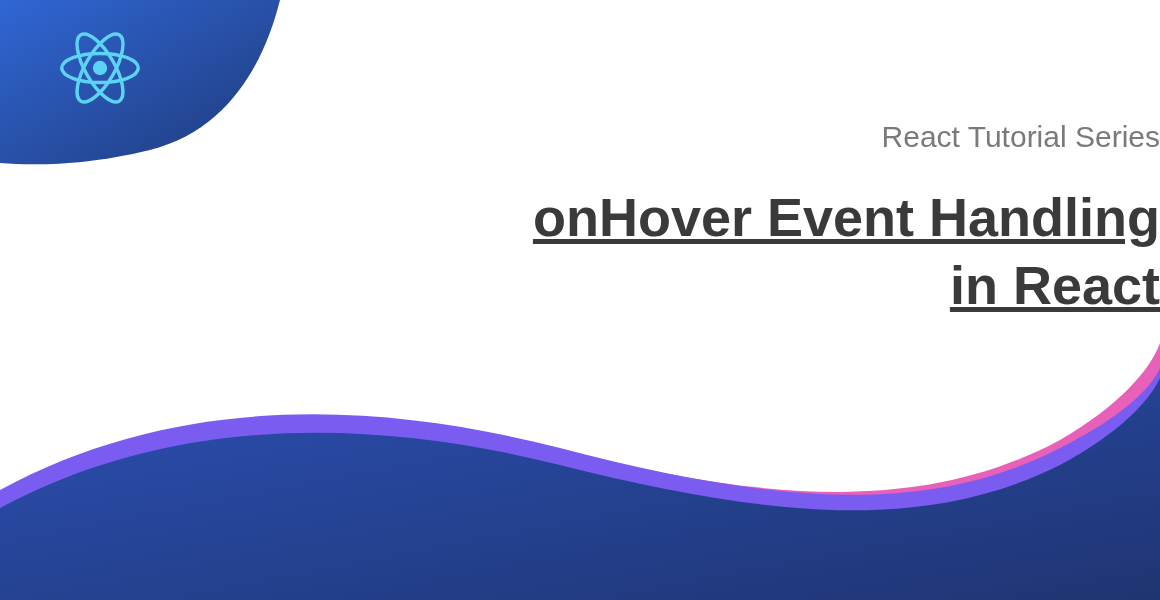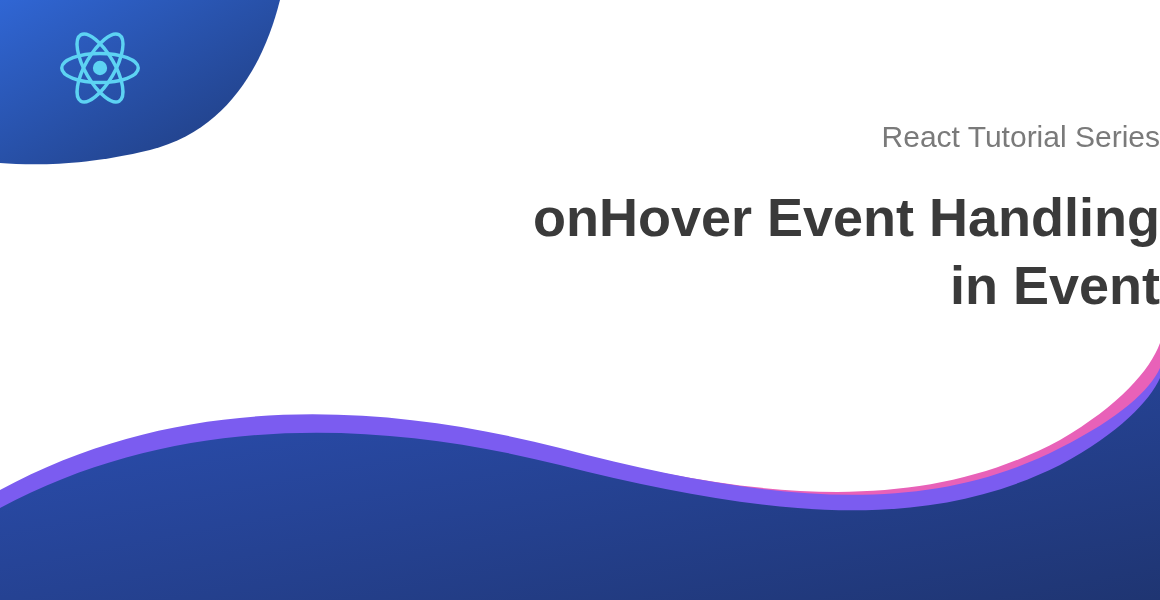--- a/index.html
+++ b/index.html
@@ -42,20 +42,21 @@
       font-size: 30px;
       font-weight: 400;
       color: #7a7a7a;
       margin-bottom: 30px;
     }
     .title {
       font-size: 54px;
       font-weight: 700;
       color: #3a3a3a;
       line-height: 1.25;
+      text-decoration: underline;
     }
     .bottom-wave {
       position: absolute;
       bottom: 0;
       left: 0;
       width: 1160px;
       height: 260px;
     }
   </style>
 </head>
@@ -77,21 +78,21 @@
     <ellipse rx="11" ry="4.2"></ellipse>
     <ellipse rx="11" ry="4.2" transform="rotate(60)"></ellipse>
     <ellipse rx="11" ry="4.2" transform="rotate(120)"></ellipse>
   </g>
 </svg>
 
 <div class="content">
   <div class="subtitle">React Tutorial Series</div>
   <div class="title">
     <span>onHover Event Handling</span><br>
-    <span>in Event</span>
+    <span>in React</span>
   </div>
 </div>
 
 <svg class="bottom-wave" viewBox="0 0 1160 260" preserveAspectRatio="none">
   <defs>
     <linearGradient id="bottomGrad" x1="0%" y1="0%" x2="100%" y2="100%">
       <stop offset="0%" stop-color="#2b4fb3"></stop>
       <stop offset="100%" stop-color="#1f3572"></stop>
     </linearGradient>
   </defs>

